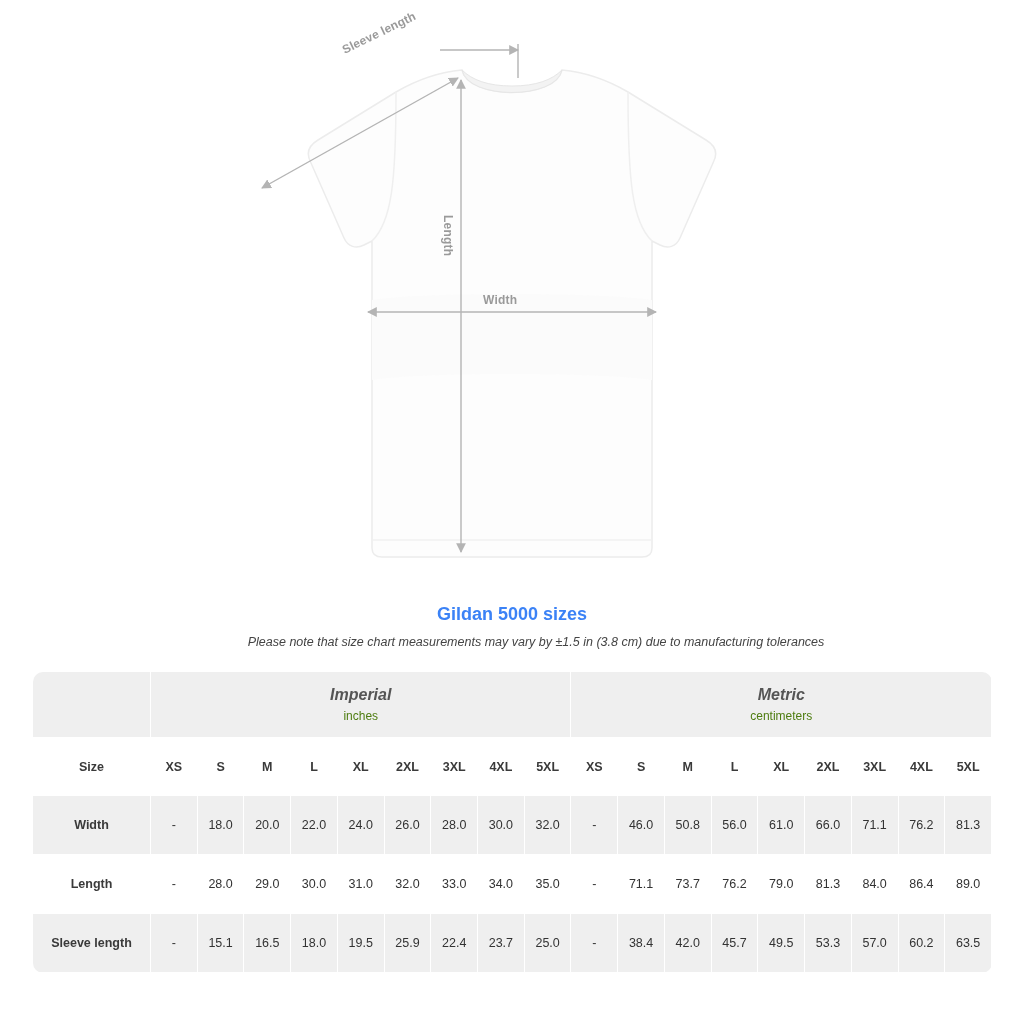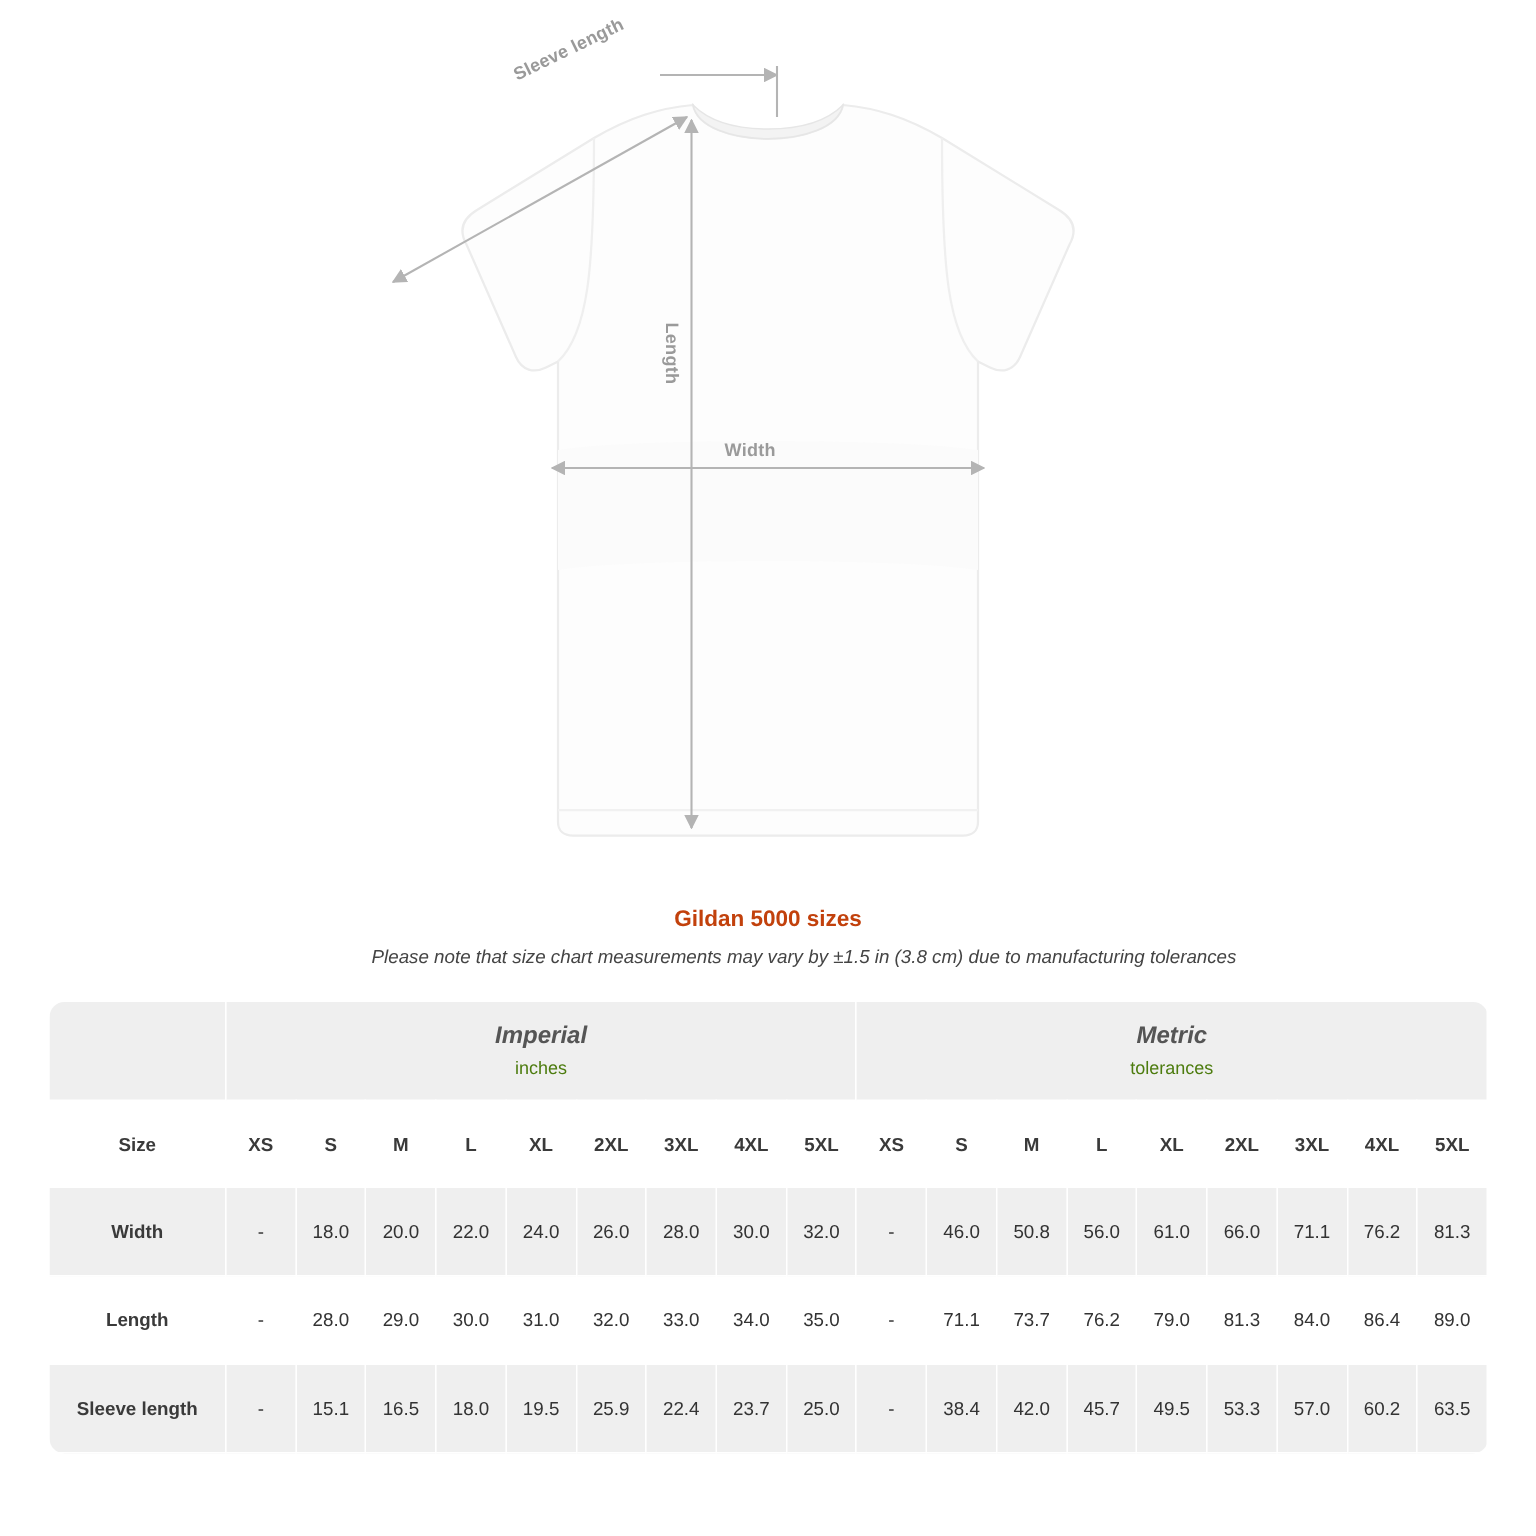--- a/index.html
+++ b/index.html
@@ -50,23 +50,23 @@
     transform: rotate(-26deg);
     transform-origin: left top;
   }
 
   
   .heading-wrap {
     text-align: center;
     margin-top: 14px;
   }
   .chart-title {
-    font-size: 15px;
-    font-weight: bold;
-    color: #c2410c;
+    font-size: 18px;
+    font-weight: bold;
+    color: #3b82f6;
     margin: 0;
   }
   .chart-note {
     font-size: 12.5px;
     font-style: italic;
     color: #444444;
     margin: 10px 0 0 0;
     padding-left: 48px;
   }
 
@@ -199,21 +199,21 @@
     <table class="size-table">
       <tbody id="table-body">
           <tr class="unit-row">
             <td class="corner-tl" style="width: 118px;"></td>
             <td colspan="9">
               <div class="unit-name">Imperial</div>
               <div class="unit-sub">inches</div>
             </td>
             <td colspan="9" class="corner-tr">
               <div class="unit-name">Metric</div>
-              <div class="unit-sub">tolerances</div>
+              <div class="unit-sub">centimeters</div>
             </td>
           </tr>
           <tr class="size-row">
             <td class="rowhead">Size</td>
             <td>XS</td>
             <td>S</td>
             <td>M</td>
             <td>L</td>
             <td>XL</td>
             <td>2XL</td>

